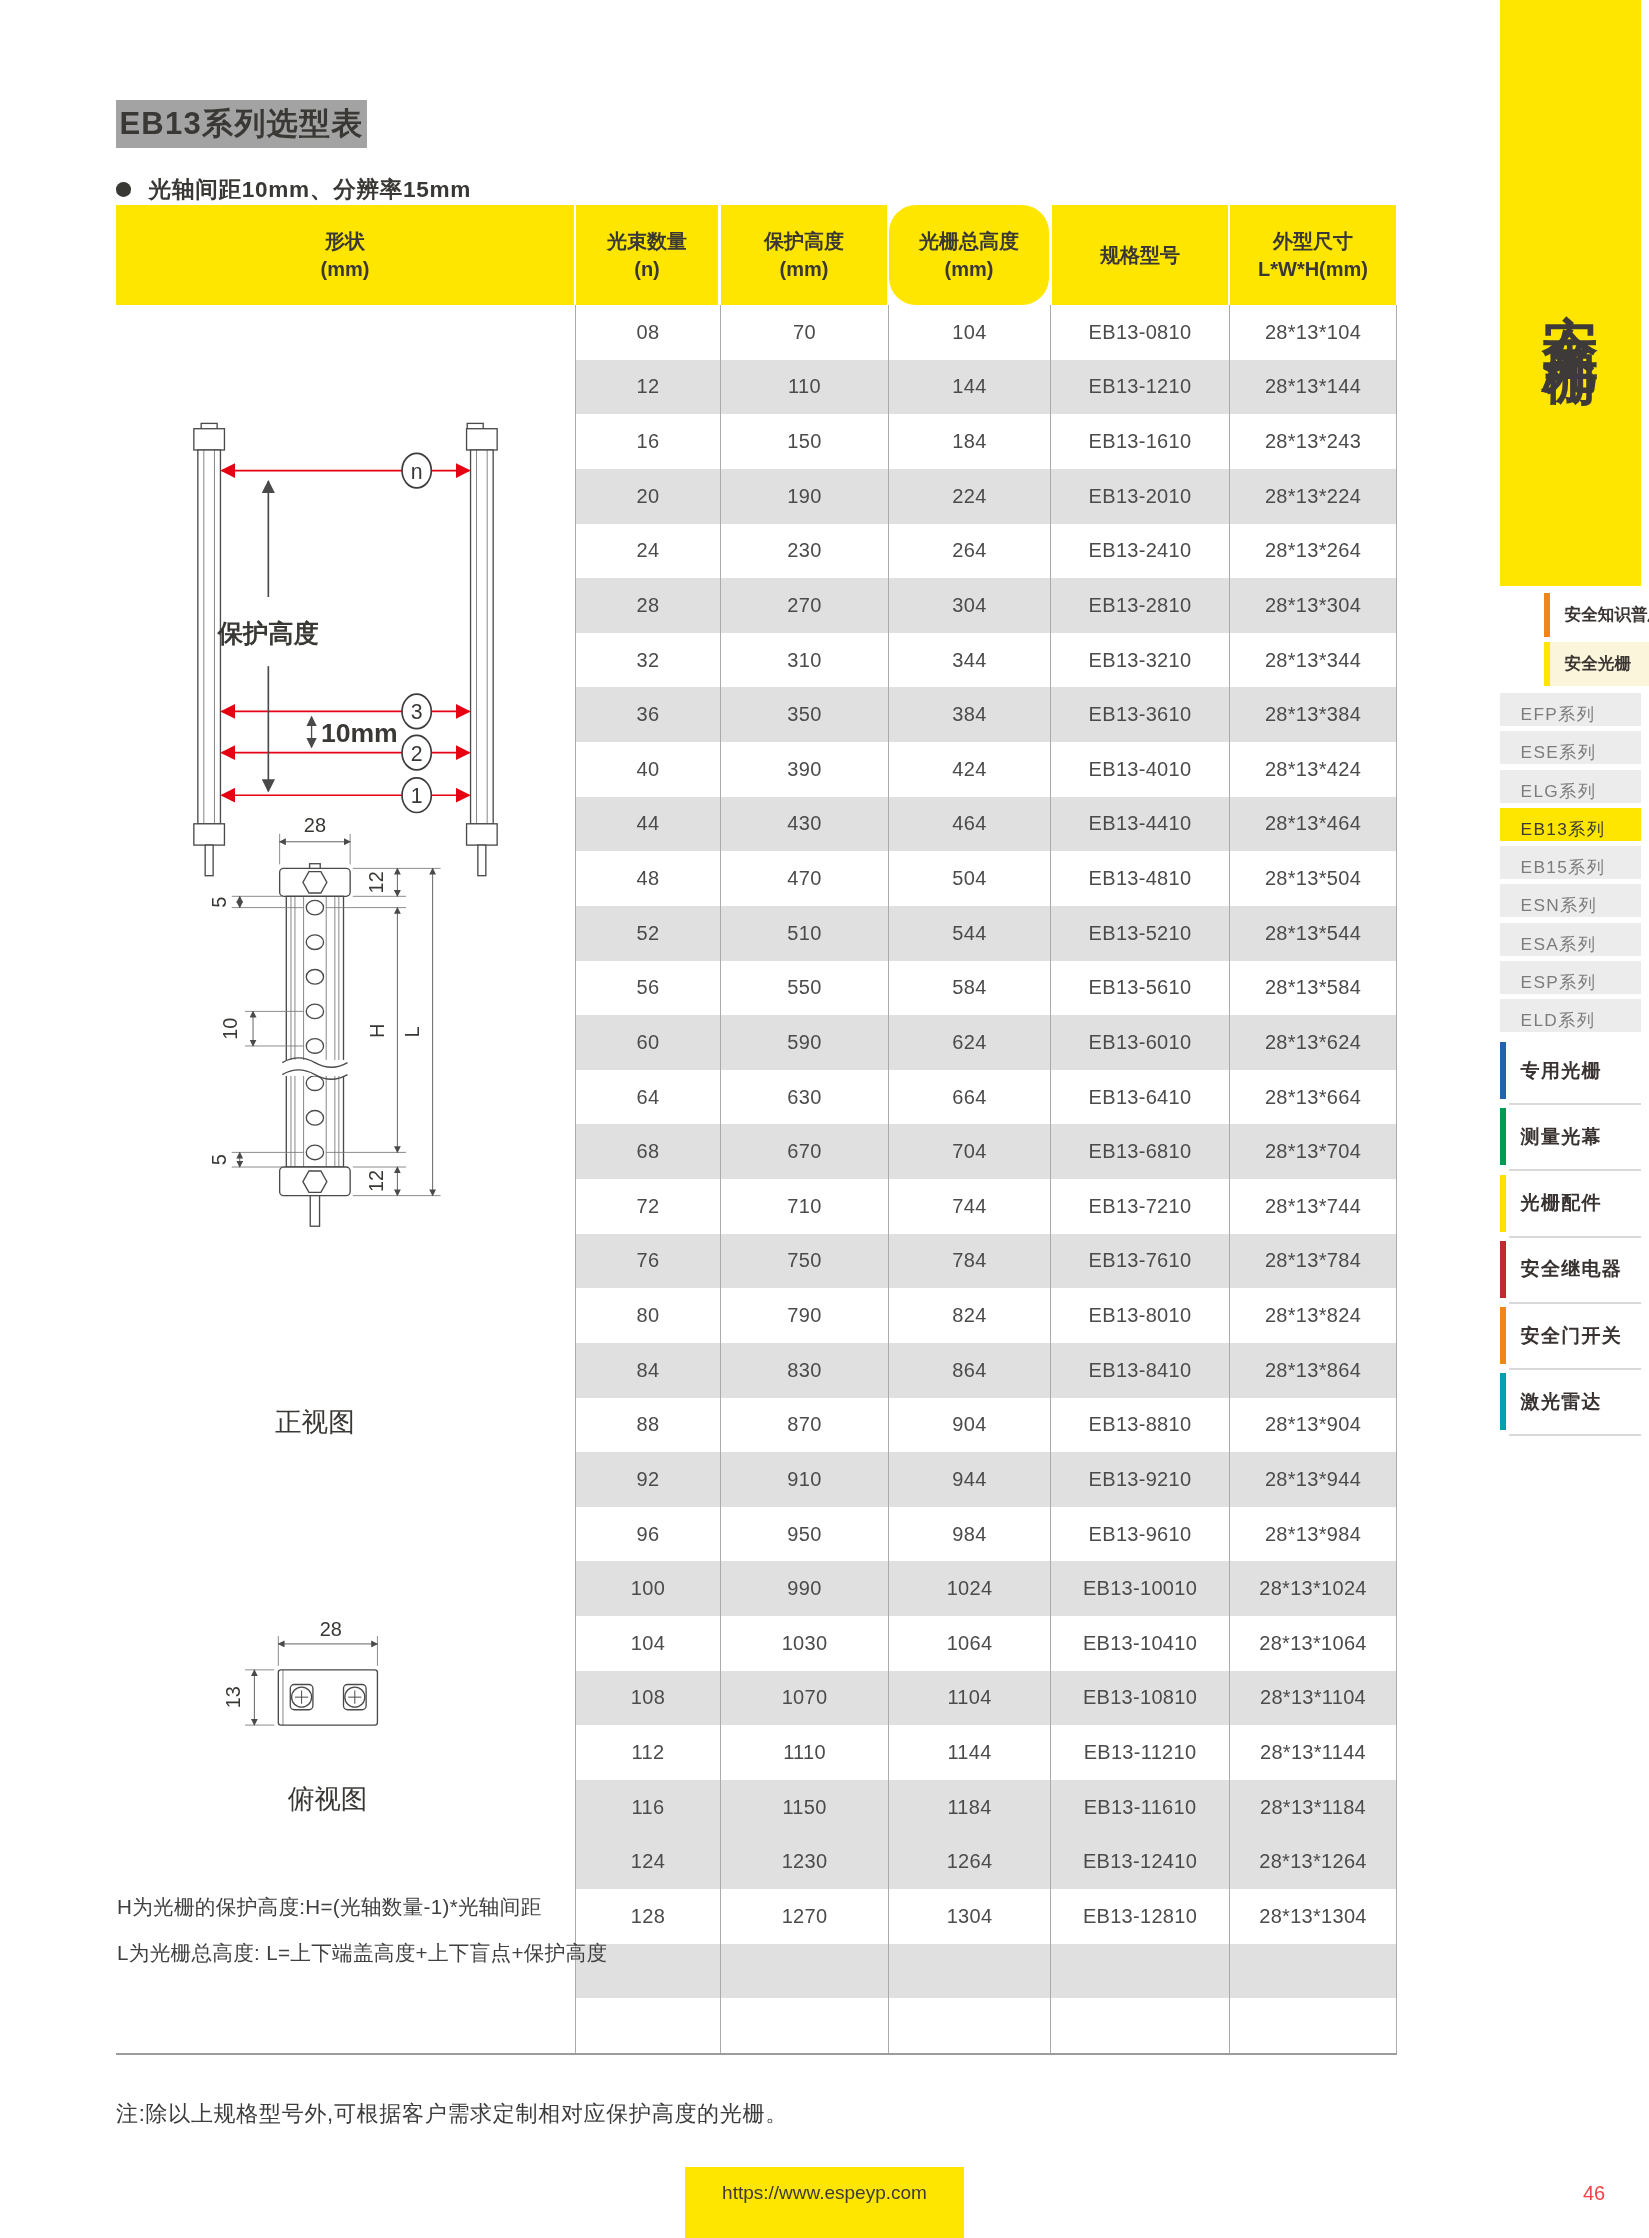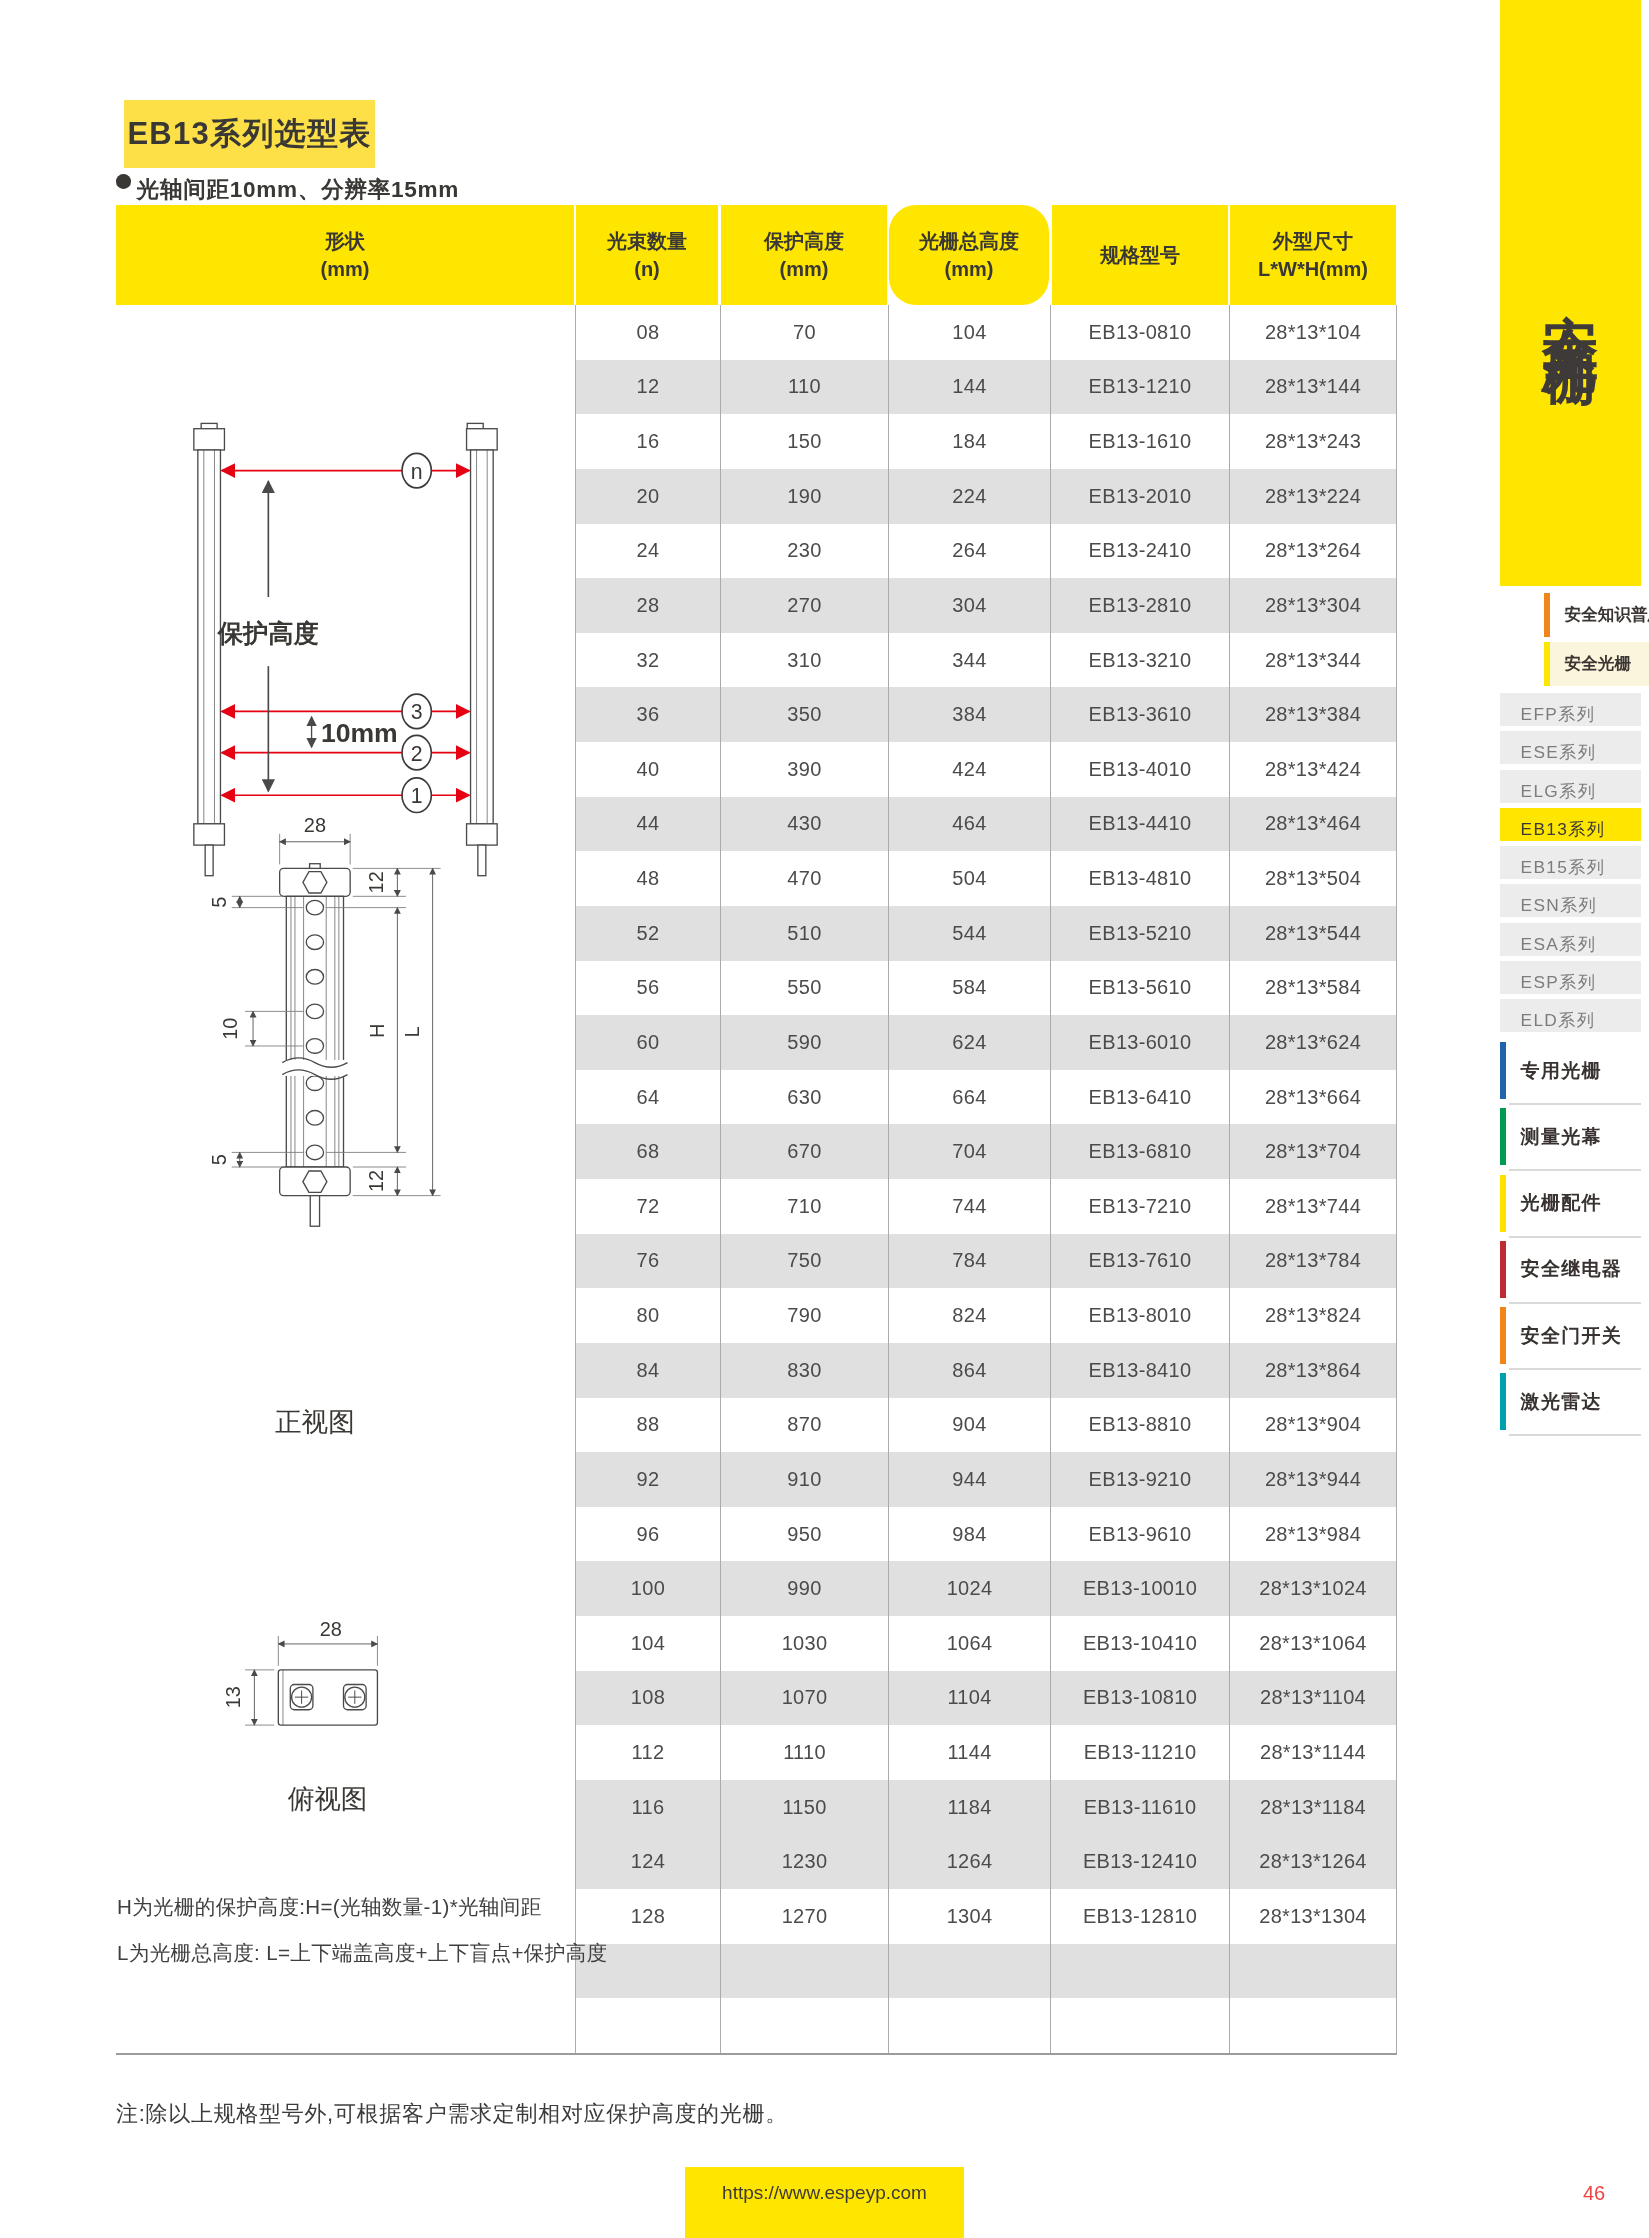--- a/index.html
+++ b/index.html
@@ -1,21 +1,21 @@
 <!DOCTYPE html>
 <html style="font-size:10.6px"><head>
 <meta charset="utf-8">
 <style>
   html,body{margin:0;padding:0;background:#fff;}
   #root{position:relative;width:1649px;height:2239px;background:#ffffff;overflow:hidden;
         font-family:"Liberation Sans","DejaVu Sans",sans-serif;}
   
-  .title-badge{position:absolute;left:124px;top:100px;width:251px;height:68px;background:#fde047;
+  .title-badge{position:absolute;left:116px;top:100px;width:251px;height:48px;background:#a3a3a3;
     display:flex;align-items:center;justify-content:center;font-size:31px;font-weight:bold;color:#3a3834;letter-spacing:1.3px;}
-  .bullet{position:absolute;left:116px;top:174px;display:flex;align-items:flex-start;gap:6px;}
+  .bullet{position:absolute;left:116px;top:174px;display:flex;align-items:center;gap:18px;}
   .bullet .dot{width:14.6px;height:14.6px;border-radius:50%;background:#3a3834;}
   .bullet .btxt{font-size:22.6px;font-weight:bold;color:#3a3834;letter-spacing:0.7px;}
   
   .hcell{position:absolute;top:205px;height:100px;background:#ffe600;display:flex;flex-direction:column;
     align-items:center;justify-content:center;font-size:20px;font-weight:bold;color:#3a3834;line-height:28px;text-align:center;}
   .hc0{left:116px;width:458px;text-align:right;}
   .hc1{left:576px;width:142px;}
   .hc2{left:721px;width:166px;}
   .hc3{left:889px;width:160px;border-radius:27px;}
   .hc4{left:1052px;width:176px;}

